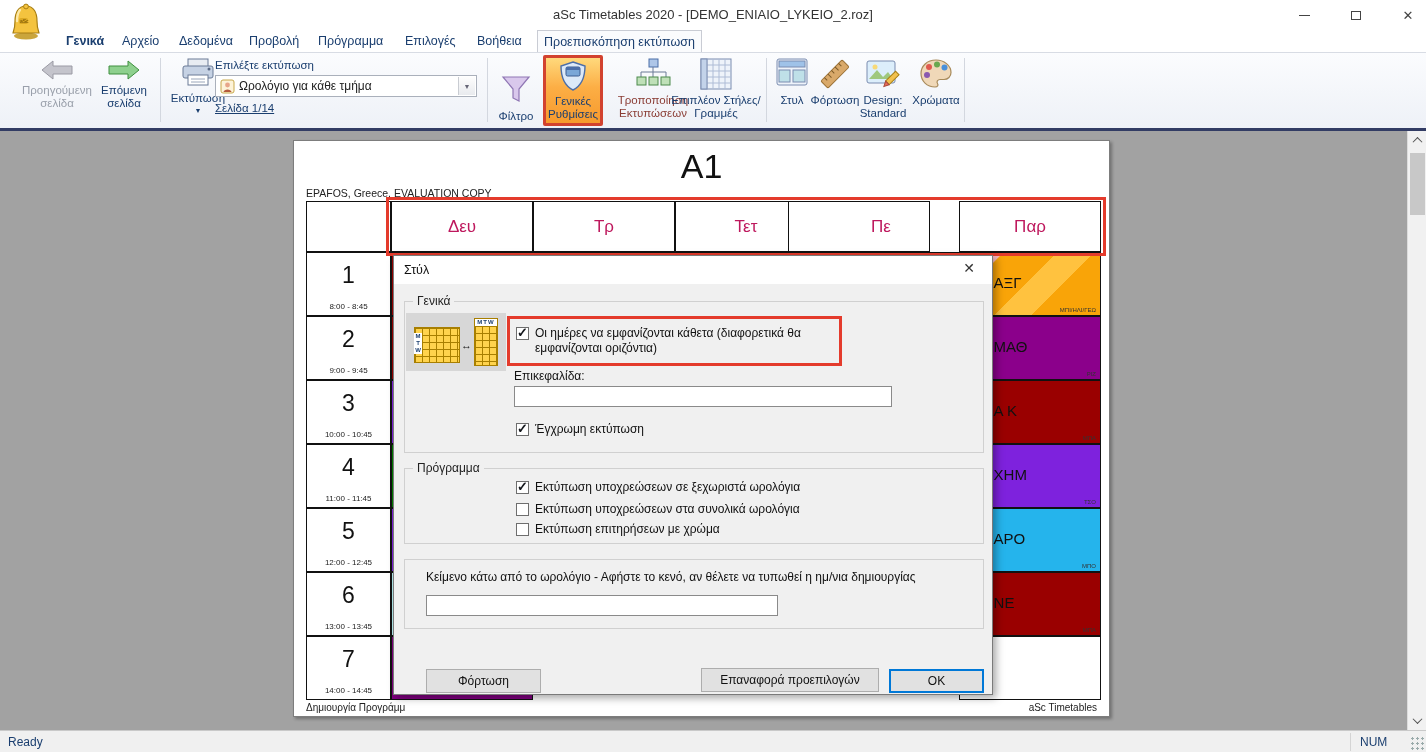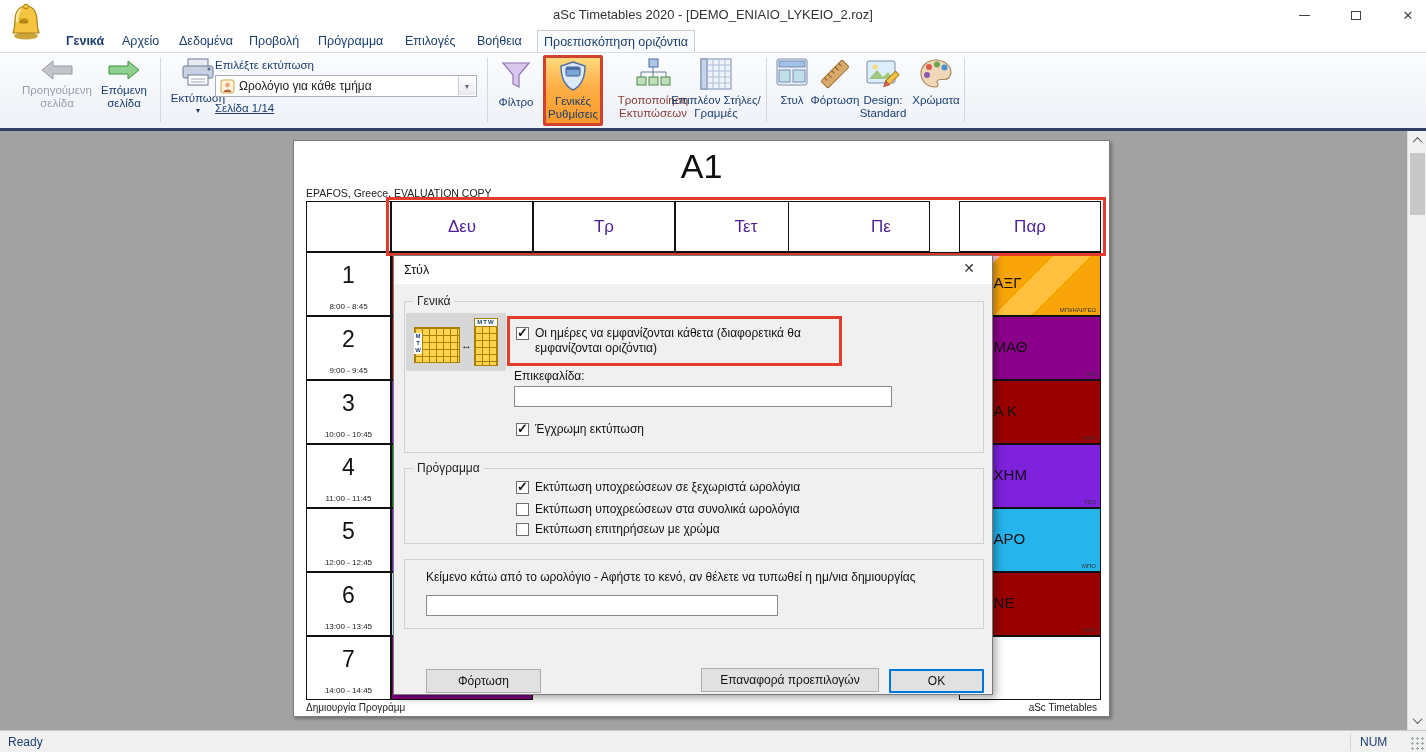--- a/index.html
+++ b/index.html
@@ -53,21 +53,21 @@
   .rb-general-btn .rb-label { color:#1a3e6f; }
 
   
   .preview { position:absolute; left:0; top:131px; width:1426px; height:599px; background:#a2a2a2; }
   .page { position:absolute; left:293px; top:9px; width:817px; height:577px; background:#fff; border:1px solid #7d7d7d; box-shadow:2px 2px 3px rgba(0,0,0,.3); }
 
   .pg-title { position:absolute; left:0; right:0; top:6px; text-align:center; font-size:34px; color:#111; }
   .pg-watermark { position:absolute; left:12px; top:46px; font-size:10.5px; color:#222; }
 
   .tt-cell { position:absolute; border:1px solid #111; background:#fff; }
-  .tt-dayhead { display:flex; align-items:center; justify-content:center; font-size:17px; color:#4c1d95; }
+  .tt-dayhead { display:flex; align-items:center; justify-content:center; font-size:17px; color:#be185d; }
   .red-rect { position:absolute; border:3px solid #e43b2c; z-index:5; pointer-events:none; }
 
   .tt-num { position:absolute; left:0; right:0; top:9px; text-align:center; font-size:23px; color:#111; }
   .tt-hours { position:absolute; left:0; right:0; bottom:4px; text-align:center; font-size:8px; color:#222; }
 
   .fcell { position:absolute; border:1px solid #111; }
   .fcell .subj { position:absolute; left:24%; top:34%; font-size:15px; color:#111; }
   .fcell .teach { position:absolute; right:4px; bottom:2px; font-size:6px; color:#333; }
 
   .bg-darkred{background:#9a0000} .bg-purple{background:#8b008b} .bg-violet{background:#7e22dd}
@@ -159,21 +159,21 @@
   </div>
 
   <div class="tabrow">
     <div class="tab bold" style="left:60px">Γενικά</div>
     <div class="tab" style="left:116px">Αρχείο</div>
     <div class="tab" style="left:173px">Δεδομένα</div>
     <div class="tab" style="left:243px">Προβολή</div>
     <div class="tab" style="left:312px">Πρόγραμμα</div>
     <div class="tab" style="left:399px">Επιλογές</div>
     <div class="tab" style="left:471px">Βοήθεια</div>
-    <div class="tab active" style="left:537px">Προεπισκόπηση οριζόντια</div>
+    <div class="tab active" style="left:537px">Προεπισκόπηση εκτύπωση</div>
 
     <div class="findbar">
       <span class="find-label">Εύρεση:</span>
       <span class="find-combo">
           <span class="dd">▼</span>
         </span>
       <span class="customize"><span>Προσαρμογή</span> <span class="caret">▼</span></span>
       <span class="find-close">✕</span>
     </div>
   </div>
@@ -220,21 +220,21 @@
           </svg>
         </span>
         <span class="sp-value">Ωρολόγιο για κάθε τμήμα</span>
         <span class="dd">▼</span>
       </div>
       <div class="sp-page">Σελίδα 1/14</div>
     </div>
 
     <div class="rb-sep" style="left:487px"></div>
 
-    <div class="rb-item" style="left:492px; top:6px; width:48px;">
+    <div class="rb-item" style="left:492px; top:20px; width:48px;">
       <svg width="34" height="34" viewBox="0 0 34 34">
         <polygon points="4,4 30,4 20,16 20,28 14,25 14,16" fill="#d9c8ec" stroke="#8f76b4" stroke-width="1.2"></polygon>
       </svg>
       <div class="rb-label">Φίλτρο</div>
     </div>
 
     <div class="rb-general-btn">
       <svg width="30" height="32" viewBox="0 0 30 32">
         <path d="M15 2 L27 6 C27 18 23 26 15 30 C7 26 3 18 3 6 Z" fill="#dce9f8" stroke="#4b6ea8" stroke-width="1.4"></path>
         <rect x="8" y="7" width="14" height="9" rx="1.5" fill="#7ba7d7" stroke="#3c5c90"></rect>

